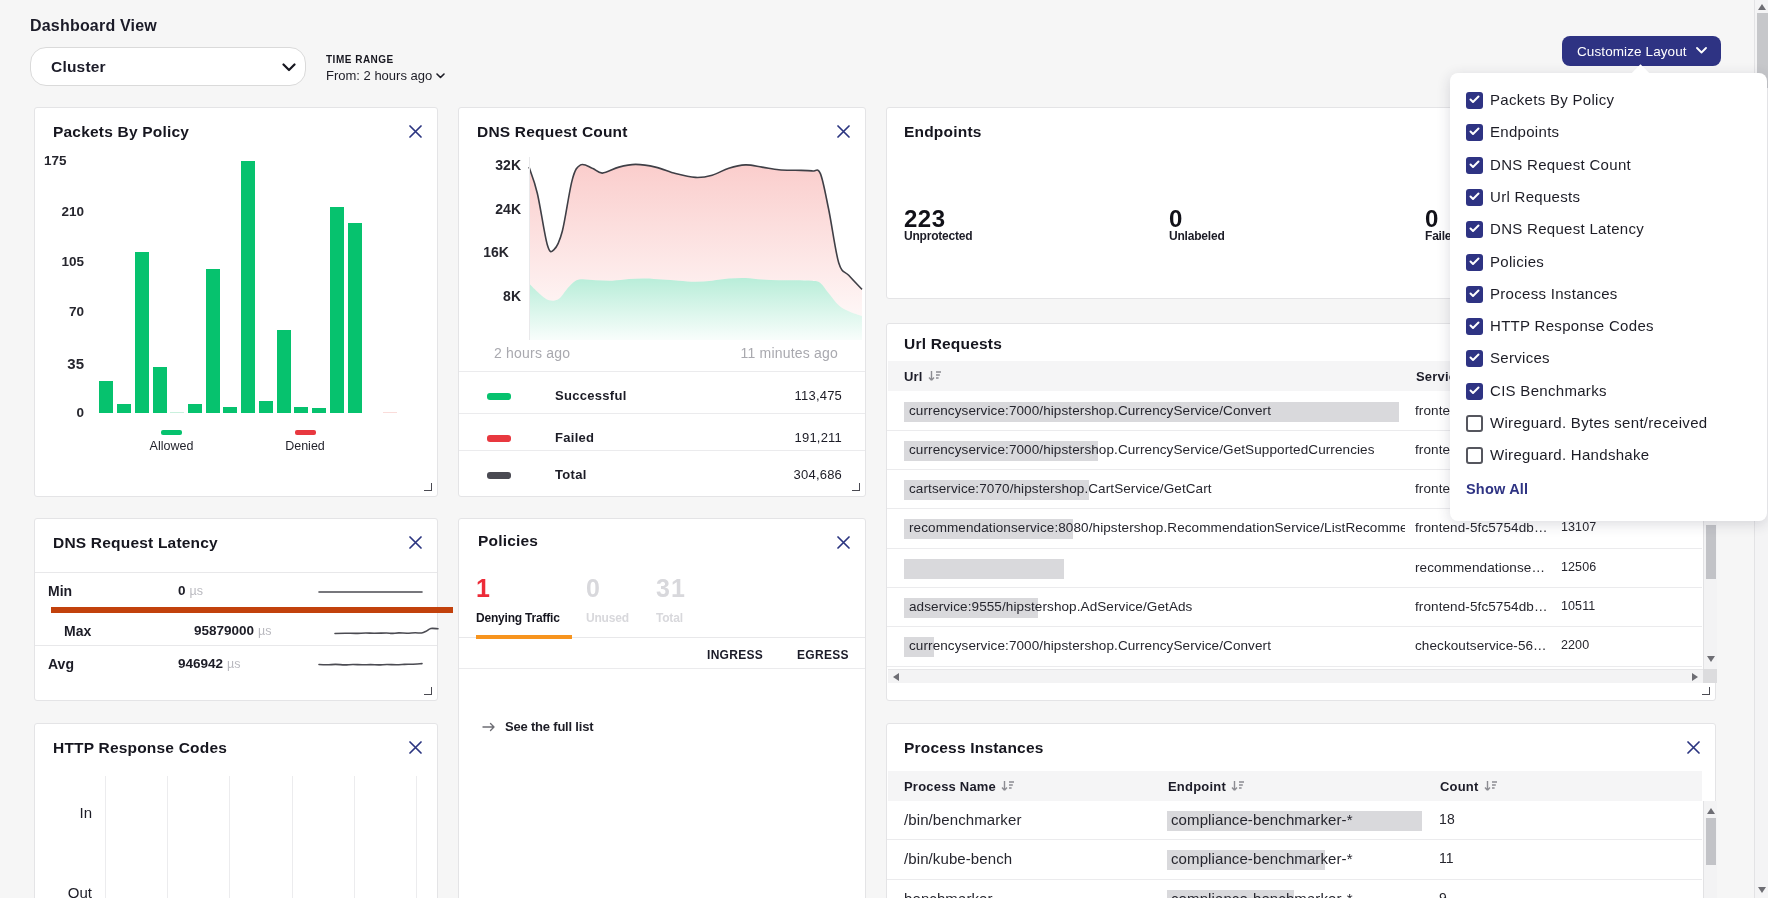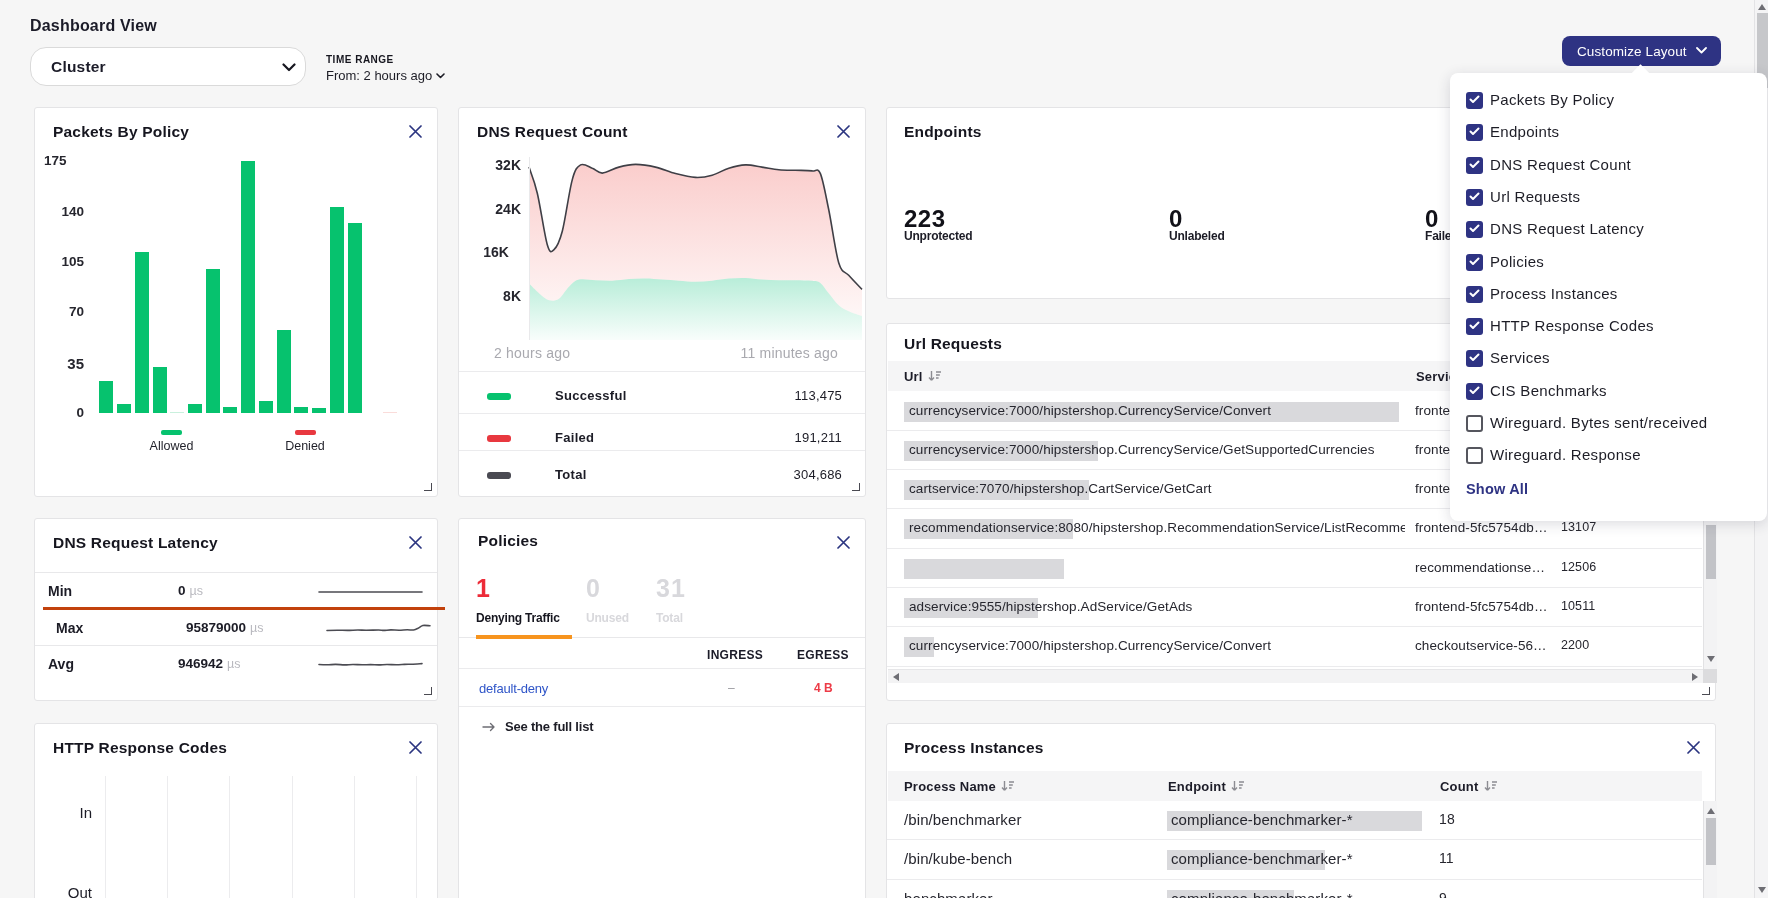--- a/index.html
+++ b/index.html
@@ -75,21 +75,21 @@
   <div class="close-x">
       <svg width="13" height="13" viewBox="0 0 13 13">
         <path d="M1 1 L12 12 M12 1 L1 12" stroke="#2b3580" stroke-width="1.7" stroke-linecap="round"></path>
       </svg>
     </div>
   <div id="pbp-yticks">
       <div style="position:absolute;right:353px;top:297px;font-size:13.5px;font-weight:bold;color:#26262e;text-align:right;width:40px;right:353px">0</div>
       <div style="position:absolute;right:353px;top:246.6385px;font-size:15px;font-weight:bold;color:#26262e;text-align:right;width:40px;right:353px">35</div>
       <div style="position:absolute;right:353px;top:196.277px;font-size:13.5px;font-weight:bold;color:#26262e;text-align:right;width:40px;right:353px">70</div>
       <div style="position:absolute;right:353px;top:145.91549999999998px;font-size:13.5px;font-weight:bold;color:#26262e;text-align:right;width:40px;right:353px">105</div>
-      <div style="position:absolute;right:353px;top:95.554px;font-size:13.5px;font-weight:bold;color:#26262e;text-align:right;width:40px;right:353px">140</div>
+      <div style="position:absolute;right:353px;top:95.554px;font-size:13.5px;font-weight:bold;color:#26262e;text-align:right;width:40px;right:353px">210</div>
       <div style="position:absolute;right:353px;top:45.192499999999995px;font-size:13.5px;font-weight:bold;color:#26262e;width:40px;right:353px">175</div>
     </div>
   <div id="pbp-bars">
       <div style="position:absolute;left:64.3px;top:273.3442px;width:14px;height:31.655800000000003px;background:#06c26e"></div>
       <div style="position:absolute;left:82.03999999999999px;top:296.3666px;width:14px;height:8.6334px;background:#06c26e"></div>
       <div style="position:absolute;left:99.78px;top:143.8432px;width:14px;height:161.1568px;background:#06c26e"></div>
       <div style="position:absolute;left:117.52px;top:258.9552px;width:14px;height:46.0448px;background:#06c26e"></div>
       <div style="position:absolute;left:135.26px;top:303.5px;width:14px;height:1.5px;background:#c9f0dd"></div>
       <div style="position:absolute;left:153px;top:296.3666px;width:14px;height:8.6334px;background:#06c26e"></div>
       <div style="position:absolute;left:170.74px;top:161.10999999999999px;width:14px;height:143.89000000000001px;background:#06c26e"></div>
@@ -270,21 +270,21 @@
       </svg>
     </div>
   <div id="latency-rows" style="position:absolute;left:0;top:53px;width:100%">
       <div style="position:absolute;left:0;top:0px;width:100%;height:38px;border-top:1px solid #e8e8ea">
         <span style="position:absolute;left:13px;top:10px;font-size:14px;font-weight:bold;color:#1c1c26">Min</span>
         <span style="position:absolute;left:143px;top:10px;font-size:13.5px;font-weight:bold;color:#1c1c26">0<span style="font-weight:normal;color:#b9b9bf;margin-left:4px;font-size:12.5px">µs</span></span>
         <svg width="105" height="18" viewBox="0 0 105 18" style="position:absolute;left:283px;top:10px">
           <path d="M1 9 L 104 9" fill="none" stroke="#4b4b52" stroke-width="1.6" stroke-linecap="round"></path>
         </svg>
       </div>
-      <div style="position:absolute;left:8px;top:35px;width:100%;height:38px;border-top:3px solid #c2410c">
+      <div style="position:absolute;left:16px;top:35px;width:100%;height:38px;border-top:6px solid #c2410c">
         <span style="position:absolute;left:13px;top:10px;font-size:14px;font-weight:bold;color:#1c1c26">Max</span>
         <span style="position:absolute;left:143px;top:10px;font-size:13.5px;font-weight:bold;color:#1c1c26">95879000<span style="font-weight:normal;color:#b9b9bf;margin-left:4px;font-size:12.5px">µs</span></span>
         <svg width="105" height="18" viewBox="0 0 105 18" style="position:absolute;left:283px;top:10px">
           <path d="M1 10.5 C2.7 10.4 7.9 10.2 11.3 10.2 C14.7 10.2 18.2 10.4 21.6 10.4 C25.0 10.4 28.8 10.0 31.9 10.0 C35.0 10.0 36.7 10.3 40.1 10.3 C43.6 10.3 49.6 10.0 52.5 10.0 C55.4 10.0 55.6 10.4 57.7 10.4 C59.7 10.4 62.3 9.9 64.9 9.9 C67.4 9.9 70.4 10.2 73.1 10.2 C75.8 10.2 78.9 9.8 81.3 9.8 C83.7 9.8 85.8 10.2 87.5 10.0 C89.2 9.8 90.1 9.3 91.6 8.5 C93.2 7.8 94.7 6.0 96.8 5.5 C98.9 5.0 102.8 5.8 104.0 5.8" fill="none" stroke="#4b4b52" stroke-width="1.6" stroke-linecap="round"></path>
         </svg>
       </div>
       <div style="position:absolute;left:0;top:73px;width:100%;height:38px;border-top:1px solid #e8e8ea">
         <span style="position:absolute;left:13px;top:10px;font-size:14px;font-weight:bold;color:#1c1c26">Avg</span>
         <span style="position:absolute;left:143px;top:10px;font-size:13.5px;font-weight:bold;color:#1c1c26">946942<span style="font-weight:normal;color:#b9b9bf;margin-left:4px;font-size:12.5px">µs</span></span>
         <svg width="105" height="18" viewBox="0 0 105 18" style="position:absolute;left:283px;top:10px">
@@ -314,25 +314,20 @@
       </div>
       <div style="position:absolute;left:197px;top:0;cursor:pointer">
         <div style="position:absolute;left:0;top:56px;font-size:25px;line-height:26px;font-weight:bold;letter-spacing:1px;color:#d8d8dc">31</div>
         <div style="position:absolute;left:0;top:92px;font-size:12px;letter-spacing:-.2px;font-weight:bold;white-space:nowrap;color:#d8d8dc">Total</div>
       </div>
     </div>
   <div style="position:absolute;left:0;top:117.5px;width:100%;height:1px;background:#e8e8ea"></div>
   <div class="th" style="position:absolute;top:129px;left:248px;font-size:12px;font-weight:bold;letter-spacing:.3px">INGRESS</div>
   <div class="th" style="position:absolute;top:129px;left:338px;font-size:12px;font-weight:bold;letter-spacing:.3px">EGRESS</div>
   <div style="position:absolute;left:0;top:149px;width:100%;height:1px;background:#ebebed"></div>
-  <div id="policies-row" style="position:absolute;left:0;top:150px;width:100%;height:38px;border-bottom:1px solid #ebebed">
-    <a style="position:absolute;left:20px;top:12px;font-size:13px;letter-spacing:-.2px;color:#2f55c8;text-decoration:none;cursor:pointer">default-deny</a>
-    <span style="position:absolute;left:269px;top:12px;font-size:12px;color:#9a9aa0">–</span>
-    <span style="position:absolute;left:355px;top:12px;font-size:12px;font-weight:bold;color:#ed3b47">4 B</span>
-  </div>
   <div id="policies-link" style="position:absolute;left:23px;top:200px;font-size:13px;letter-spacing:-.2px;font-weight:bold;color:#1d1d26;cursor:pointer">
     <svg class="inline-svg" style="vertical-align:-1px;margin-right:9px" width="14" height="10" viewBox="0 0 14 10">
         <path d="M1 5 L12 5 M8.5 1.5 L12 5 L8.5 8.5" fill="none" stroke="#6e6e74" stroke-width="1.4" stroke-linecap="round" stroke-linejoin="round"></path>
       </svg><span>See the full list</span>
   </div>
 </div>
 
 <div class="card" id="card-http" style="left:34px;top:723px;width:404px;height:240px">
   <div class="card-title">HTTP Response Codes</div>
   <div class="close-x">
@@ -489,21 +484,21 @@
           </svg>
         </span>
         <span class="lbl">CIS Benchmarks</span>
       </div>
       <div class="menu-item" style="top:337px">
         <span class="cb off"></span>
         <span class="lbl">Wireguard. Bytes sent/received</span>
       </div>
       <div class="menu-item" style="top:369.29999999999995px">
         <span class="cb off"></span>
-        <span class="lbl">Wireguard. Response</span>
+        <span class="lbl">Wireguard. Handshake</span>
       </div>
     </div>
   <div id="menu-show-all">Show All</div>
 </div>
 
 <div id="page-scrollbar" style="position:absolute;right:0;top:0;width:14px;height:898px;background:#f4f4f5;border-left:1px solid #e3e3e5;z-index:30">
   <div class="sb-arrow" style="left:3px;top:4px;border-left:4.5px solid transparent;border-right:4.5px solid transparent;border-bottom:6px solid #6e6e74"></div>
   <div class="sb-thumb" style="left:1.5px;top:13px;width:11px;height:75px;background:#c6c7ca"></div>
   <div class="sb-arrow" style="left:3px;bottom:5px;border-left:4.5px solid transparent;border-right:4.5px solid transparent;border-top:6px solid #6e6e74"></div>
 </div>

